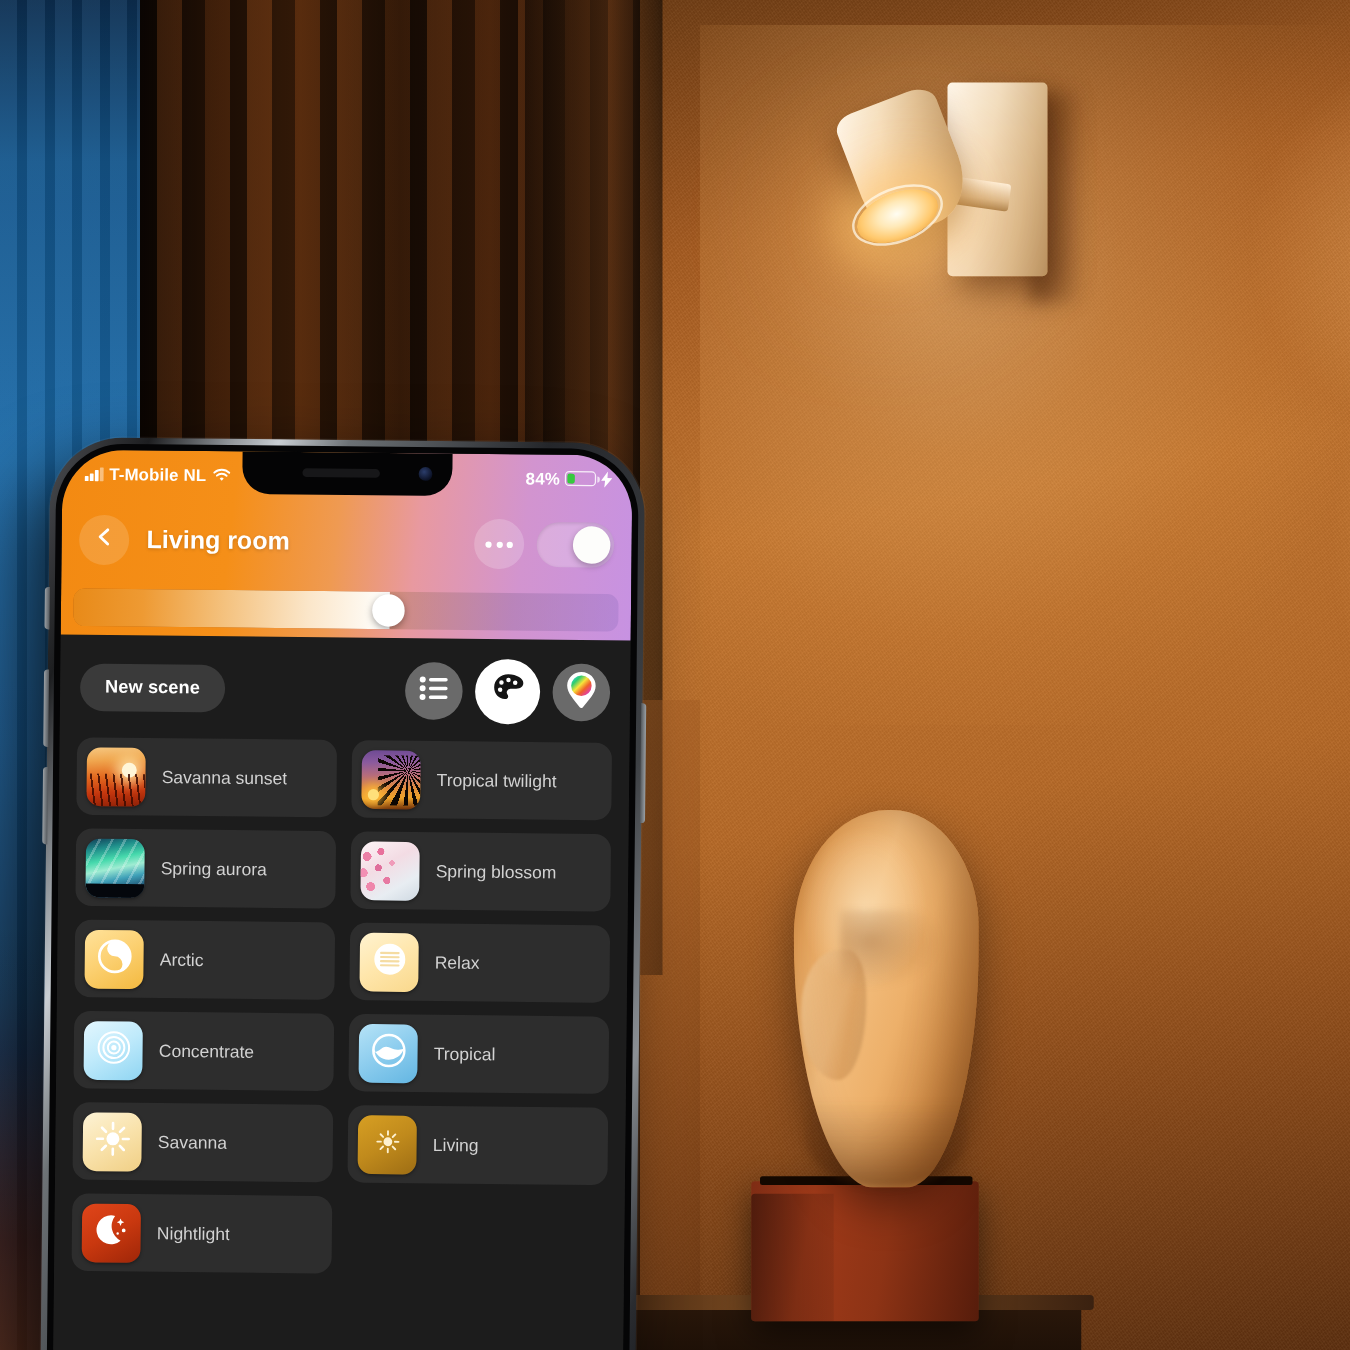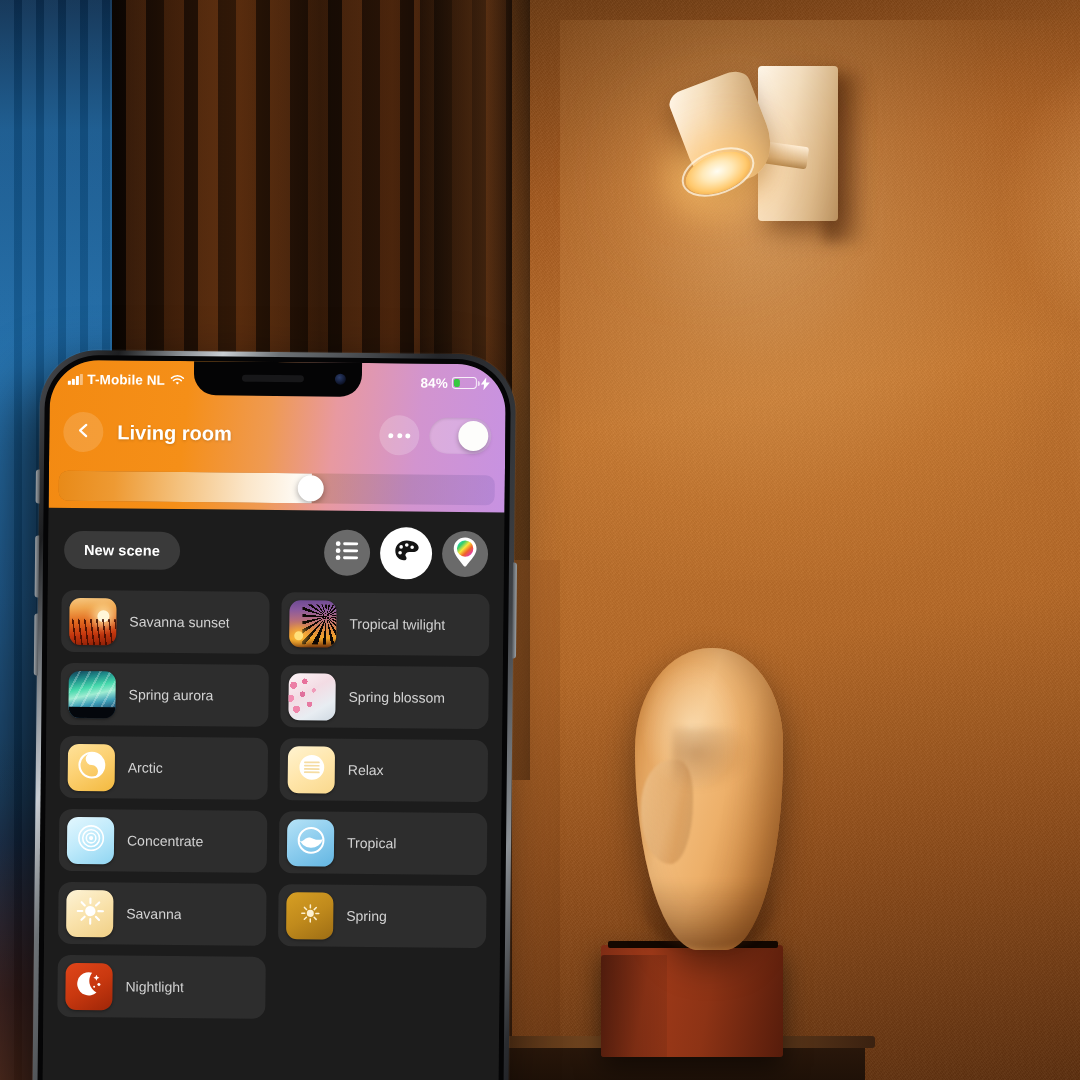--- a/index.html
+++ b/index.html
@@ -672,21 +672,21 @@
                   <line x1="4.4" y1="15" x2="8" y2="15"></line>
                   <line x1="22" y1="15" x2="25.6" y2="15"></line>
                   <line x1="7.6" y1="7.6" x2="10.2" y2="10.2"></line>
                   <line x1="19.8" y1="19.8" x2="22.4" y2="22.4"></line>
                   <line x1="7.6" y1="22.4" x2="10.2" y2="19.8"></line>
                   <line x1="19.8" y1="10.2" x2="22.4" y2="7.6"></line>
                 </g>
               </svg>
             </span>
           </div>
-          <div class="scene-label">Spring</div>
+          <div class="scene-label">Living</div>
         </div>
 
         <div class="scene-card">
           <div class="scene-thumb th-icon th-nightlight">
             <span>
               <svg width="30" height="30" viewBox="0 0 30 30">
                 <path d="M17.4 3.6A11.6 11.6 0 1 0 22 23.4 13.2 13.2 0 0 1 17.4 3.6z" fill="#fff"></path>
                 <path d="M21.8 5.6l.9 2.1 2.1.9-2.1.9-.9 2.1-.9-2.1-2.1-.9 2.1-.9z" fill="#fff"></path>
                 <circle cx="24.4" cy="15.2" r="1.5" fill="#fff"></circle>
                 <circle cx="19.6" cy="17.6" r="1" fill="#fff"></circle>

